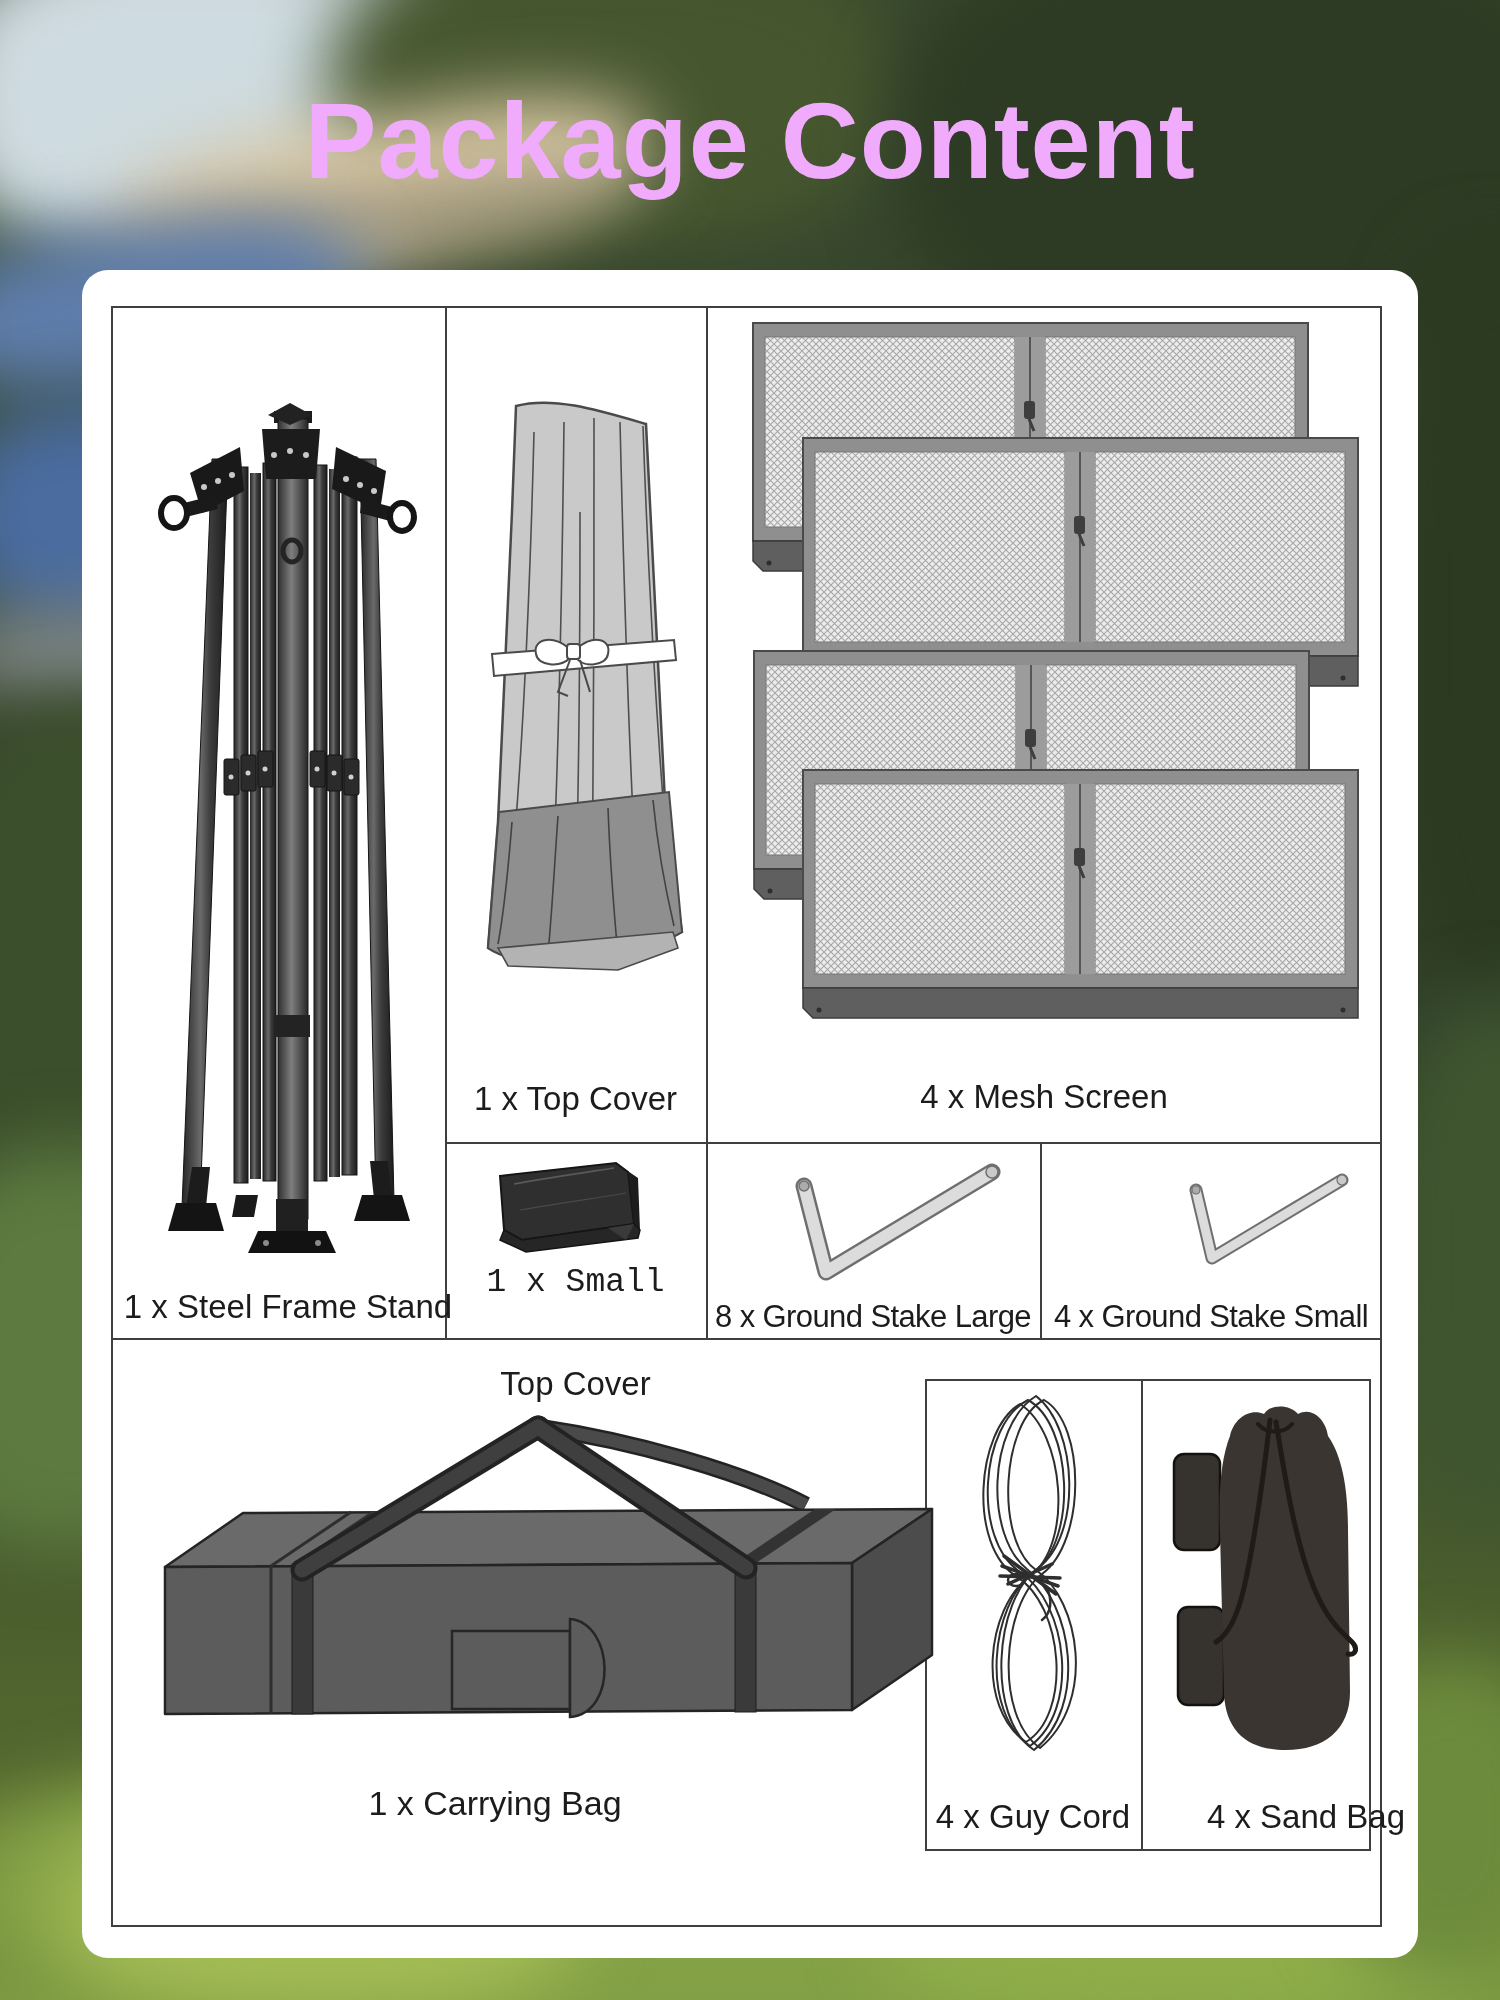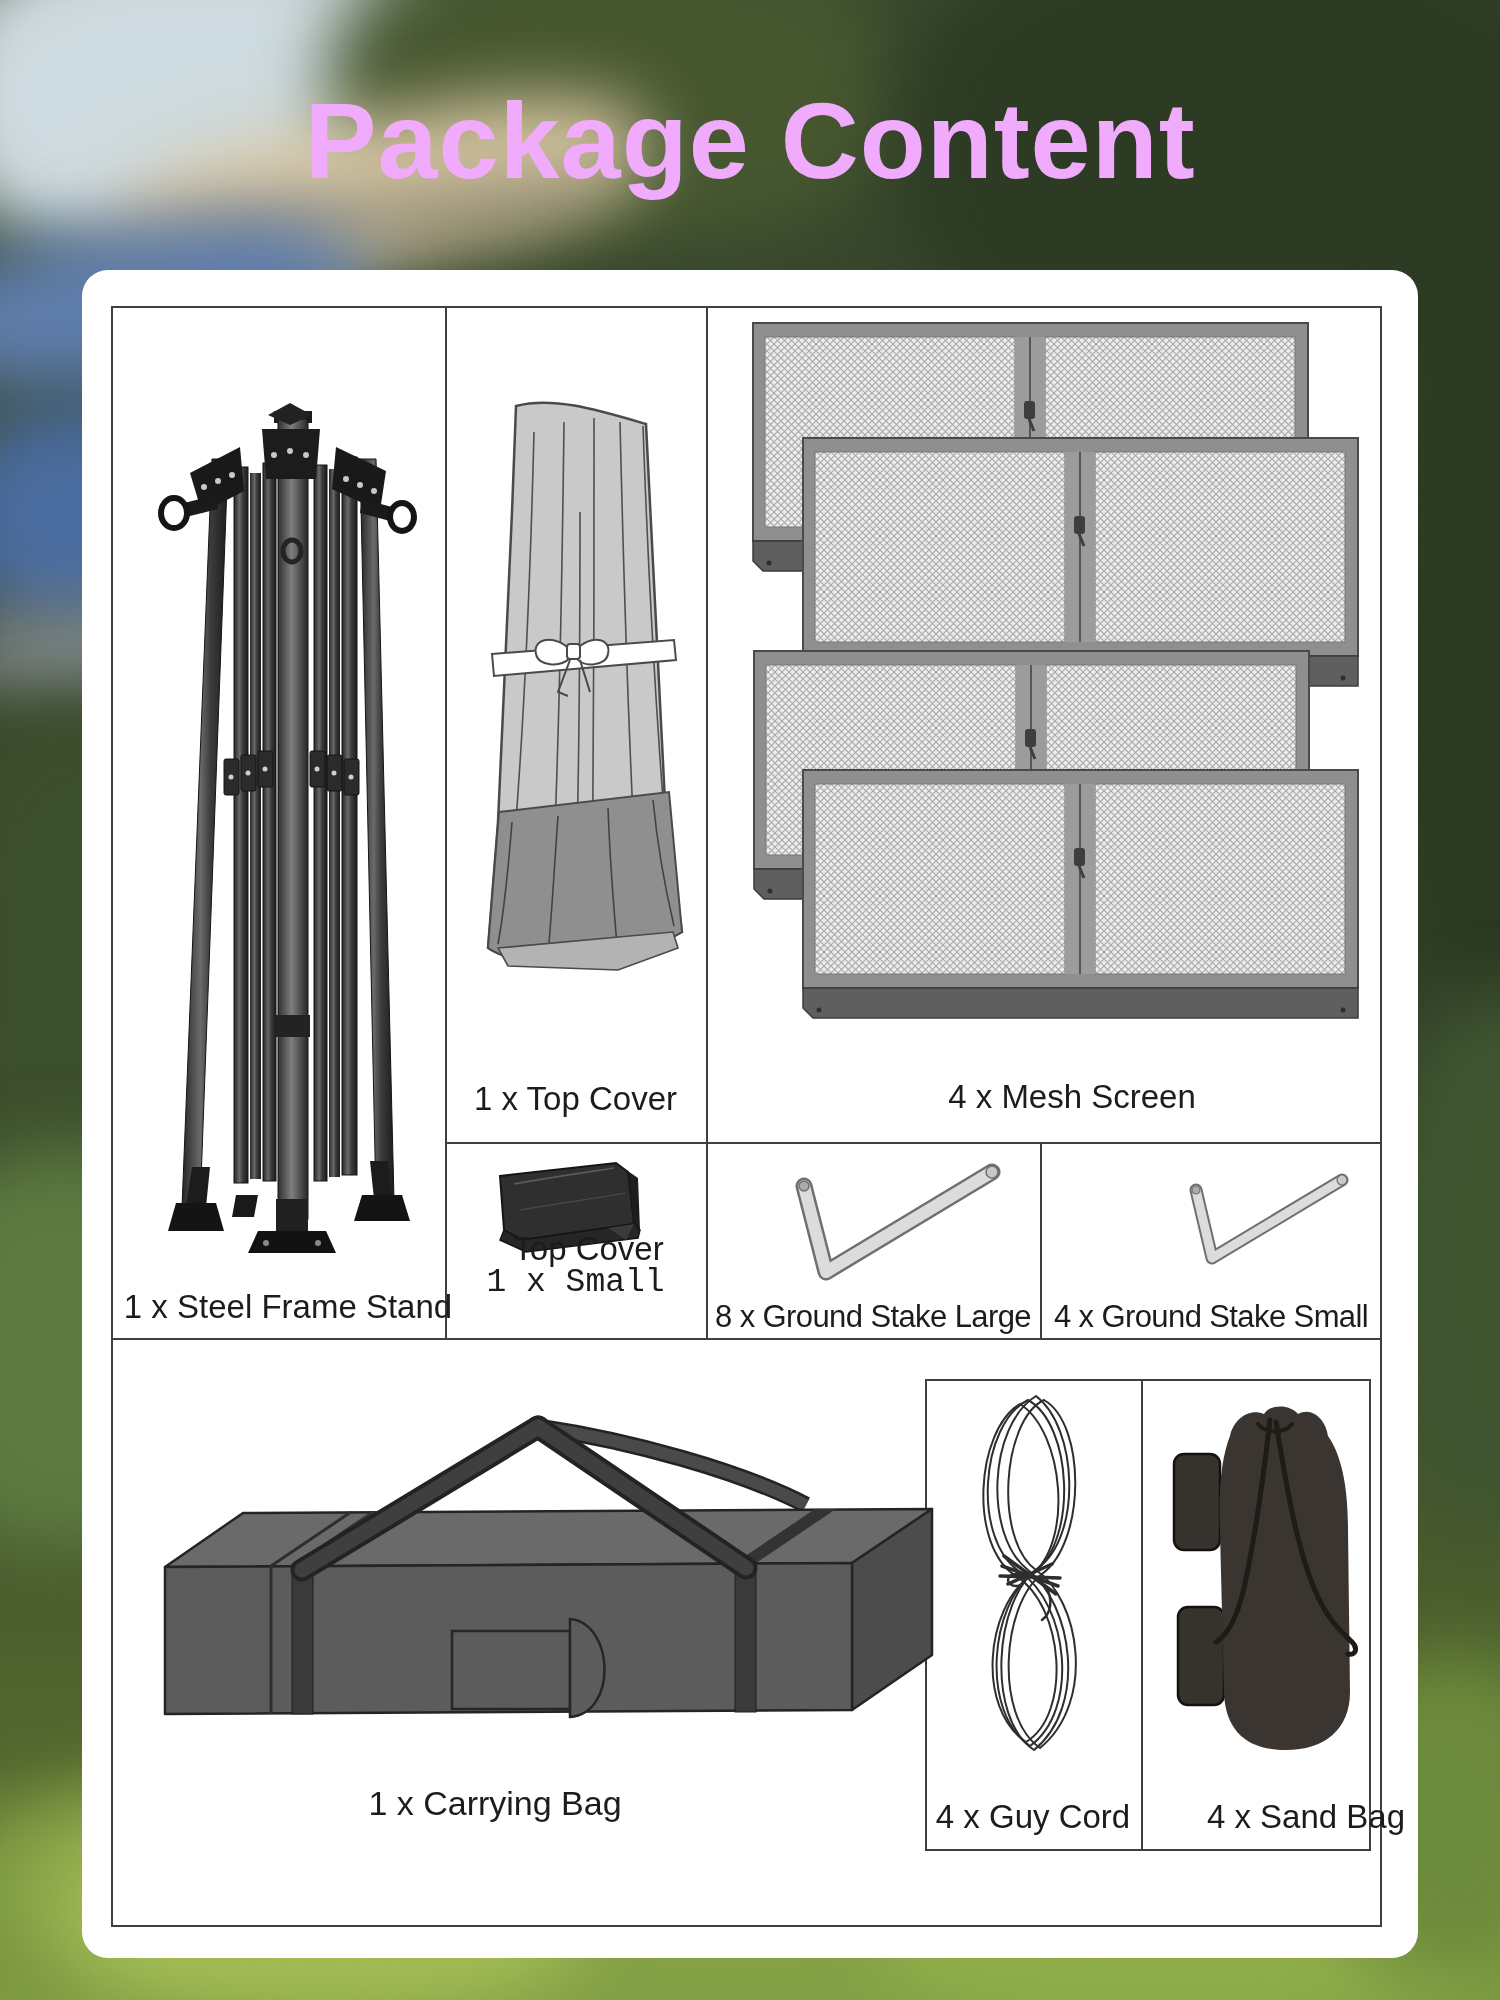--- a/index.html
+++ b/index.html
@@ -258,22 +258,22 @@
     <path d="M58,34 C62,16 78,6 92,12 C98,2 118,2 126,12 C140,4 154,18 156,34 C170,54 176,86 176,128 L178,290 C178,328 152,348 114,348 C76,348 54,330 52,292 L48,130 C46,86 50,54 58,34 Z" fill="#3a3530"></path>
     <g fill="none" stroke="#1f1b17" stroke-width="5" stroke-linecap="round">
       <path d="M86,22 C94,32 112,32 120,22" stroke-width="4"></path>
       <path d="M98,18 C92,70 84,132 72,186 C64,220 54,234 44,240"></path>
       <path d="M104,20 C114,82 124,142 142,186 C156,220 170,230 180,240 C186,246 184,254 176,252"></path>
     </g>
   </svg>
 
   <div class="cell-label" style="left:121px;top:1290px;width:334px;">1 x Steel Frame Stand</div>
   <div class="cell-label" style="left:445px;top:1082px;width:261px;">1 x Top Cover</div>
-  <div class="cell-label" style="left:706px;top:1080px;width:676px;padding-left:28px;">4 x Mesh Screen</div>
+  <div class="cell-label" style="left:706px;top:1080px;width:676px;">4 x Mesh Screen</div>
   <div class="cell-label" style="left:445px;top:1266px;width:261px;font-family:Liberation Mono, monospace;">1 x Small</div>
-  <div class="cell-label" style="left:445px;top:1232px;width:261px;margin-left:13px;">Top Cover</div>
+  <div class="cell-label" style="left:445px;top:1367px;width:261px;">Top Cover</div>
   <div class="cell-label cond" style="left:706px;top:1301px;width:334px;">8 x Ground Stake Large</div>
   <div class="cell-label cond" style="left:1040px;top:1301px;width:342px;">4 x Ground Stake Small</div>
   <div class="cell-label" style="left:260px;top:1785px;width:470px;font-size:34px;">1 x Carrying Bag</div>
   <div class="cell-label" style="left:925px;top:1800px;width:216px;">4 x Guy Cord</div>
   <div class="cell-label" style="left:1191px;top:1800px;width:230px;">4 x Sand Bag</div>
 
 </div>
 
 </body></html>

